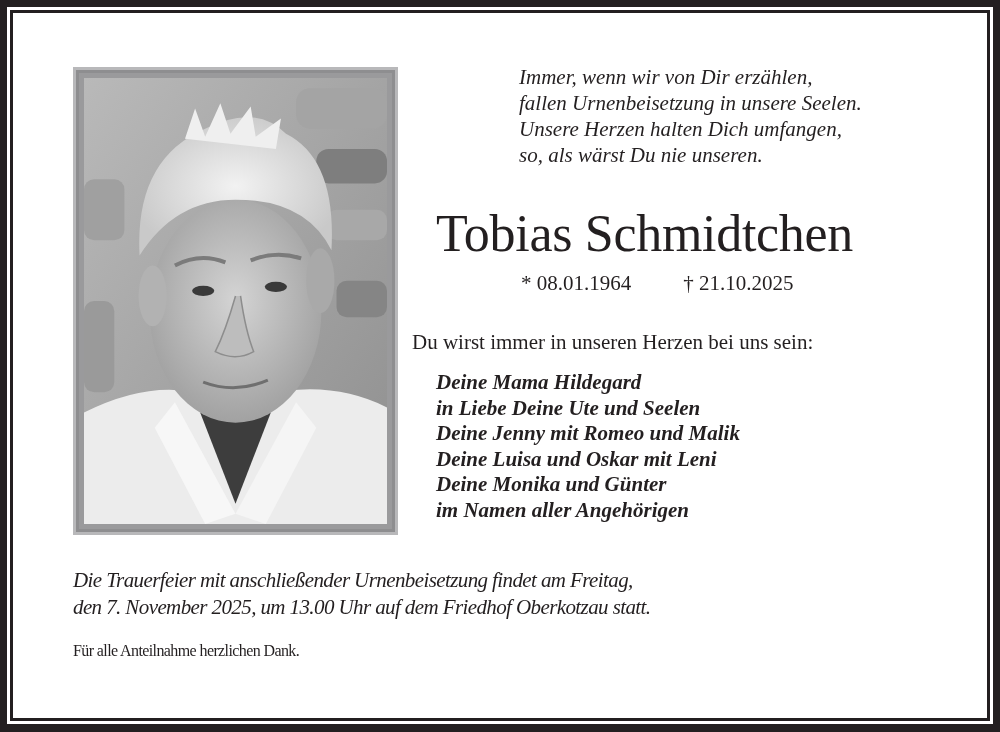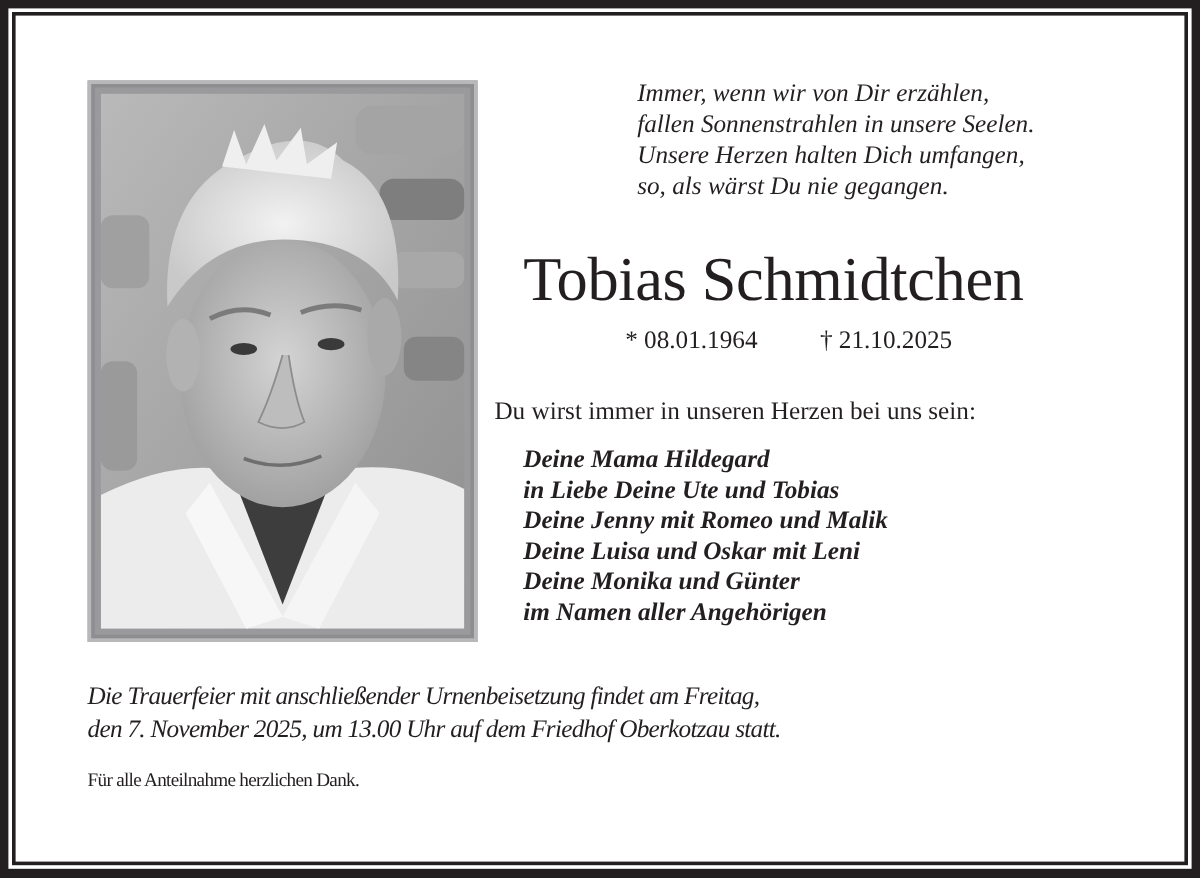--- a/index.html
+++ b/index.html
@@ -21,21 +21,21 @@
   .photo-frame {
     position: absolute; left: 73px; top: 67px; width: 325px; height: 468px;
     box-sizing: border-box;
     background: #9a9a9c;
     border: 3px solid #b8b8ba;
     box-shadow: inset 0 0 0 3px #8e8e90;
     padding: 8px;
   }
   .photo-frame svg { display: block; width: 100%; height: 100%; }
   .poem {
-    position: absolute; left: 531px; top: 64px;
+    position: absolute; left: 519px; top: 64px;
     font-style: italic; font-size: 21px; line-height: 26px;
     color: #231f20;
   }
   .poem div { white-space: nowrap; }
   .name {
     position: absolute; left: 436px; top: 204px;
     font-size: 52px; line-height: 60px; white-space: nowrap; letter-spacing: -0.3px;
   }
   .dates {
     position: absolute; left: 521px; top: 270px;
@@ -103,36 +103,36 @@
     <path d="M165 180 Q190 170 215 178" stroke="#7b7b7b" stroke-width="4" fill="none"></path>
     <ellipse cx="118" cy="210" rx="11" ry="5" fill="#3a3a3a"></ellipse>
     <ellipse cx="190" cy="206" rx="11" ry="5" fill="#3a3a3a"></ellipse>
     <path d="M150 215 Q140 250 130 270 Q150 280 168 270 Q160 250 155 215" fill="#bdbdbd" stroke="#8d8d8d" stroke-width="1.5"></path>
     <path d="M118 300 Q150 312 182 298" stroke="#6f6f6f" stroke-width="3" fill="none"></path>
   </svg>
 </div>
 
 <div class="poem">
   <div>Immer, wenn wir von Dir erzählen,</div>
-  <div>fallen Sonnenstrahlen in unsere Seelen.</div>
+  <div>fallen Urnenbeisetzung in unsere Seelen.</div>
   <div>Unsere Herzen halten Dich umfangen,</div>
-  <div>so, als wärst Du nie gegangen.</div>
+  <div>so, als wärst Du nie unseren.</div>
 </div>
 
 <div class="name">Tobias Schmidtchen</div>
 
 <div class="dates">
   <span>* 08.01.1964</span><span class="death">† 21.10.2025</span>
 </div>
 
 <div class="intro">Du wirst immer in unseren Herzen bei uns sein:</div>
 
 <div class="family">
   <div>Deine Mama Hildegard</div>
-  <div>in Liebe Deine Ute und Tobias</div>
+  <div>in Liebe Deine Ute und Seelen</div>
   <div>Deine Jenny mit Romeo und Malik</div>
   <div>Deine Luisa und Oskar mit Leni</div>
   <div>Deine Monika und Günter</div>
   <div>im Namen aller Angehörigen</div>
 </div>
 
 <div class="ceremony">
   <div>Die Trauerfeier mit anschließender Urnenbeisetzung findet am Freitag,</div>
   <div>den 7. November 2025, um 13.00 Uhr auf dem Friedhof Oberkotzau statt.</div>
 </div>

